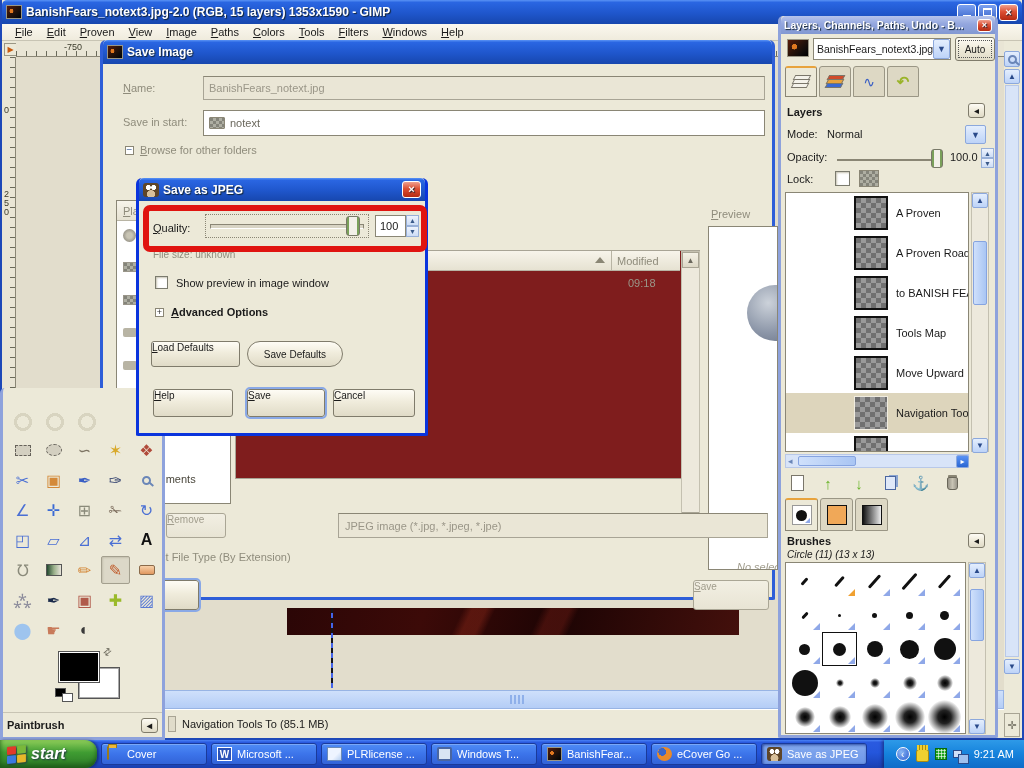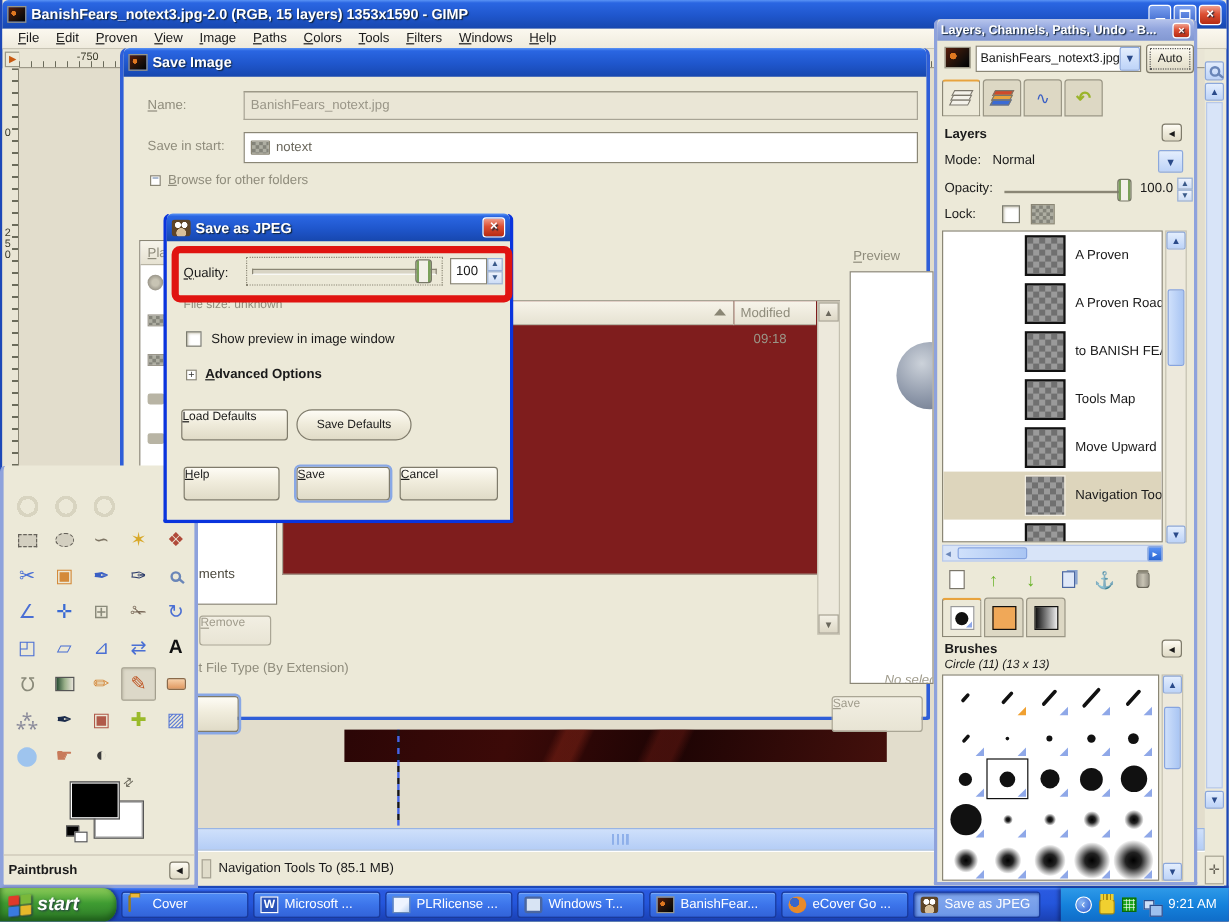--- a/index.html
+++ b/index.html
@@ -287,20 +287,23 @@
         </div>
       </div>
 
       <span class="abs mn gray" style="left:608px;top:144px;">Preview</span>
       <div class="abs field-white" style="left:605px;top:162px;width:70px;height:344px;overflow:hidden;">
         <div class="abs" style="left:38px;top:58px;width:56px;height:56px;border-radius:50%;background:radial-gradient(circle at 38% 32%,#ccd2da,#8c96a8 58%,#667084);"></div>
         <span class="abs" style="left:28px;top:334px;font-style:italic;color:#a09c8c;white-space:nowrap;">No selection</span>
       </div>
 
       <div class="abs gbtn disabled mn" style="left:63px;top:449px;width:60px;height:25px;">Remove</div>
+      <div class="abs sunken vcenter" style="left:235px;top:449px;width:430px;height:25px;padding:0 6px;">
+        <span>JPEG image (*.jpg, *.jpeg, *.jpe)</span>
+      </div>
       <div class="abs vcenter" style="left:20px;top:487px;gap:6px;">
         <span class="plusbox">+</span>
         <span class="gray">Select File Type (By Extension)</span>
       </div>
       <div class="abs gbtn focused mn" style="left:16px;top:516px;width:80px;height:30px;">Help</div>
       <div class="abs gbtn disabled mn" style="left:590px;top:516px;width:76px;height:30px;">Save</div>
     </div>
   </div>
 
   <div class="abs win" id="toolbox-win">

